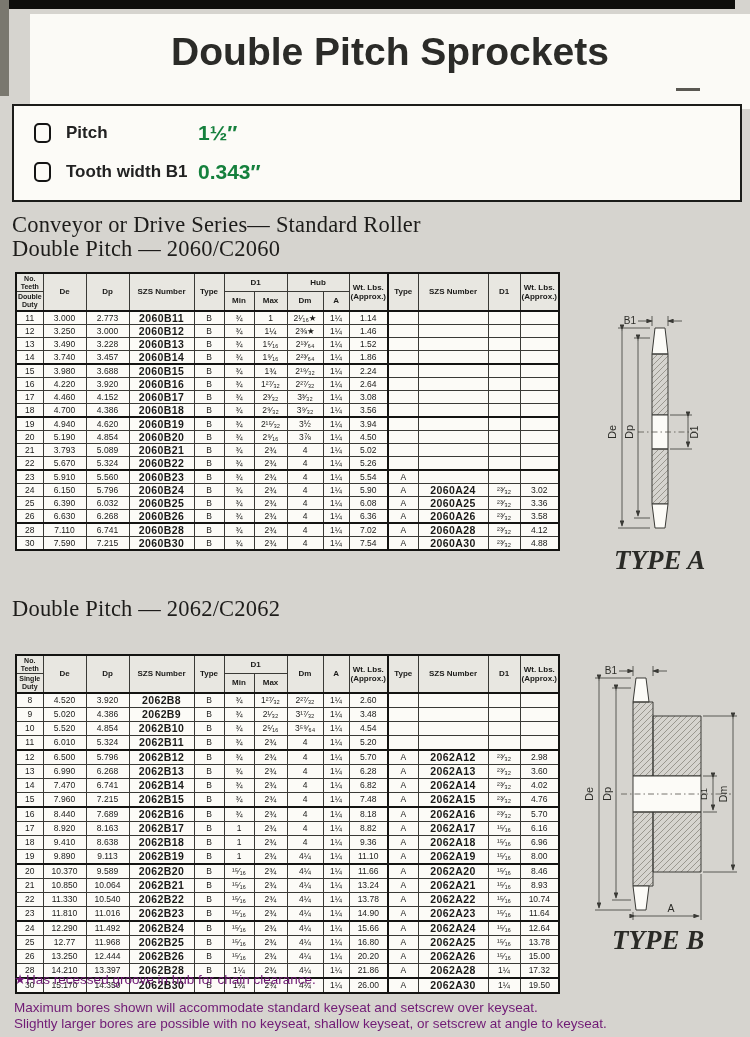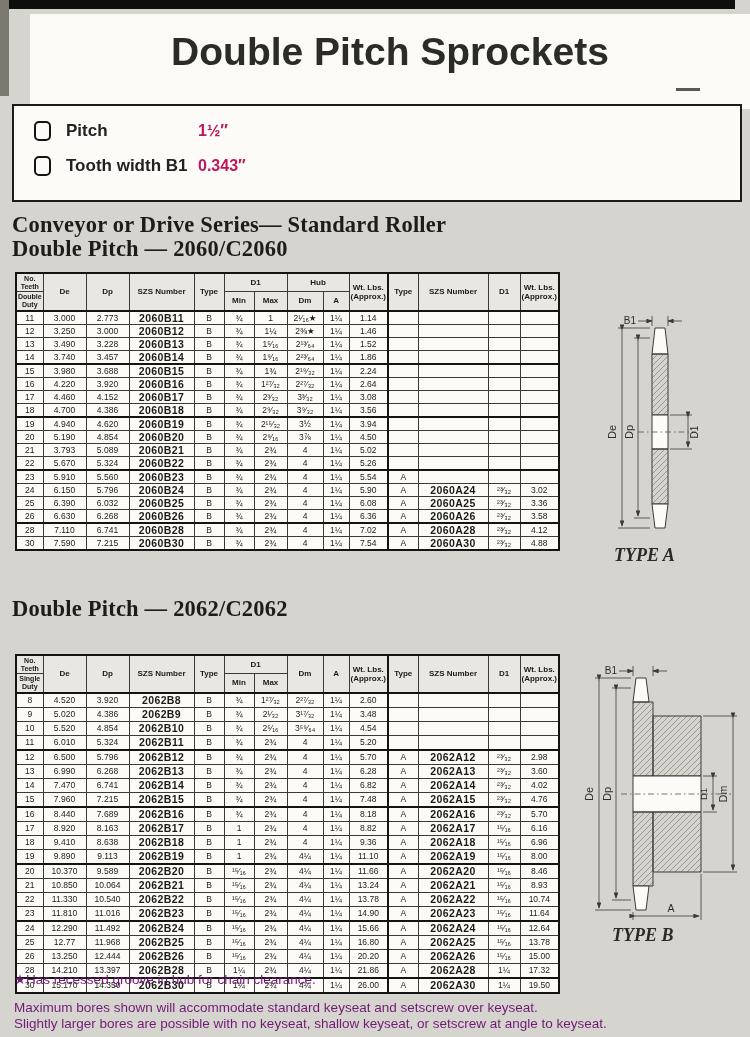--- a/index.html
+++ b/index.html
@@ -9,42 +9,42 @@
   .edge-shadow{position:absolute;left:0;top:0;width:9px;height:96px;background:#7a786f;}
   .title-band{position:absolute;left:30px;top:14px;width:720px;height:95px;background:#fbfaf6;}
   .page-title{margin:0;padding-top:16px;text-align:center;font-size:39px;font-weight:bold;
        letter-spacing:0px;color:#2b2b28;font-family:"Liberation Sans",sans-serif;}
   .tr-dash{position:absolute;right:50px;top:88px;width:24px;height:3px;background:#5a5852;}
   .spec-box{position:absolute;left:12px;top:104px;width:726px;height:94px;background:#fcfbf7;
        border:2px solid #1c1c1a;}
   .spec-row{display:flex;align-items:center;margin:15px 0 0 20px;}
   .checkbox{width:13px;height:16px;border:2px solid #141414;border-radius:5px;background:#fcfbf7;flex:none;}
   .spec-label{font-weight:bold;font-size:17px;margin-left:15px;width:132px;color:#222;}
-  .spec-value{font-size:16px;font-weight:bold;color:#be185d;}
-  .section-title{position:absolute;left:12px;font-family:"Liberation Serif",serif;font-weight:bold;
+  .spec-value{font-size:21px;font-weight:bold;color:#15803d;}
+  .section-title{position:absolute;left:12px;font-family:"Liberation Serif",serif;font-weight:normal;
        font-size:22.5px;line-height:1.07;color:#1d1c1a;letter-spacing:0.2px;}
   .sec1{top:213px;} .sec2{top:597px;}
   .tblwrap{position:absolute;left:15px;width:545px;}
   .t1wrap{top:272px;} .t2wrap{top:654px;}
   table{border-collapse:collapse;background:#fcfbf7;border:2px solid #141412;table-layout:fixed;width:545px;}
   th,td{border:1px solid #3a3a36;text-align:center;padding:0;overflow:hidden;white-space:nowrap;}
   thead th{background:#e8e7e1;font-weight:bold;font-size:8px;line-height:1.15;white-space:normal;}
   thead{border-bottom:2px solid #141412;}
   td{font-size:8.5px;line-height:1;}
   .t1 td{height:12px;} .t2 td{height:13px;}
   tr.grp td{border-top:2px solid #141412;}
   .sep{border-left:2px solid #141412;}
   td.szs{font-size:10.5px;font-weight:bold;letter-spacing:0.4px;}
   .teeth-hd{font-size:7px;line-height:1.1;}
   .teeth-hd .tl1{display:block;border-bottom:1px solid #3a3a36;padding:1px 0;}
   .teeth-hd .tl2{display:block;padding:1px 0;}
   .diagram{position:absolute;}
   .dgA{left:592px;top:312px;} .dgB{left:583px;top:664px;}
   .dg-caption{position:absolute;font-family:"Liberation Serif",serif;font-style:italic;font-weight:bold;
-       font-size:18px;color:#2a2a26;}
+       font-size:27px;color:#2a2a26;}
   .capA{left:614px;top:545px;} .capB{left:612px;top:925px;}
   .fn{position:absolute;left:14px;font-size:13.5px;color:#701a75;}
   .fn-star{top:971px;}
   .fn-l1{top:1000px;text-align:center;} .fn-l2{top:1016px;}
   svg line, svg path, svg rect, svg polygon{vector-effect:non-scaling-stroke;}
   svg text{font-family:"Liberation Sans",sans-serif;fill:#2c2c28;}
 </style>
 </head>
 <body>
 

